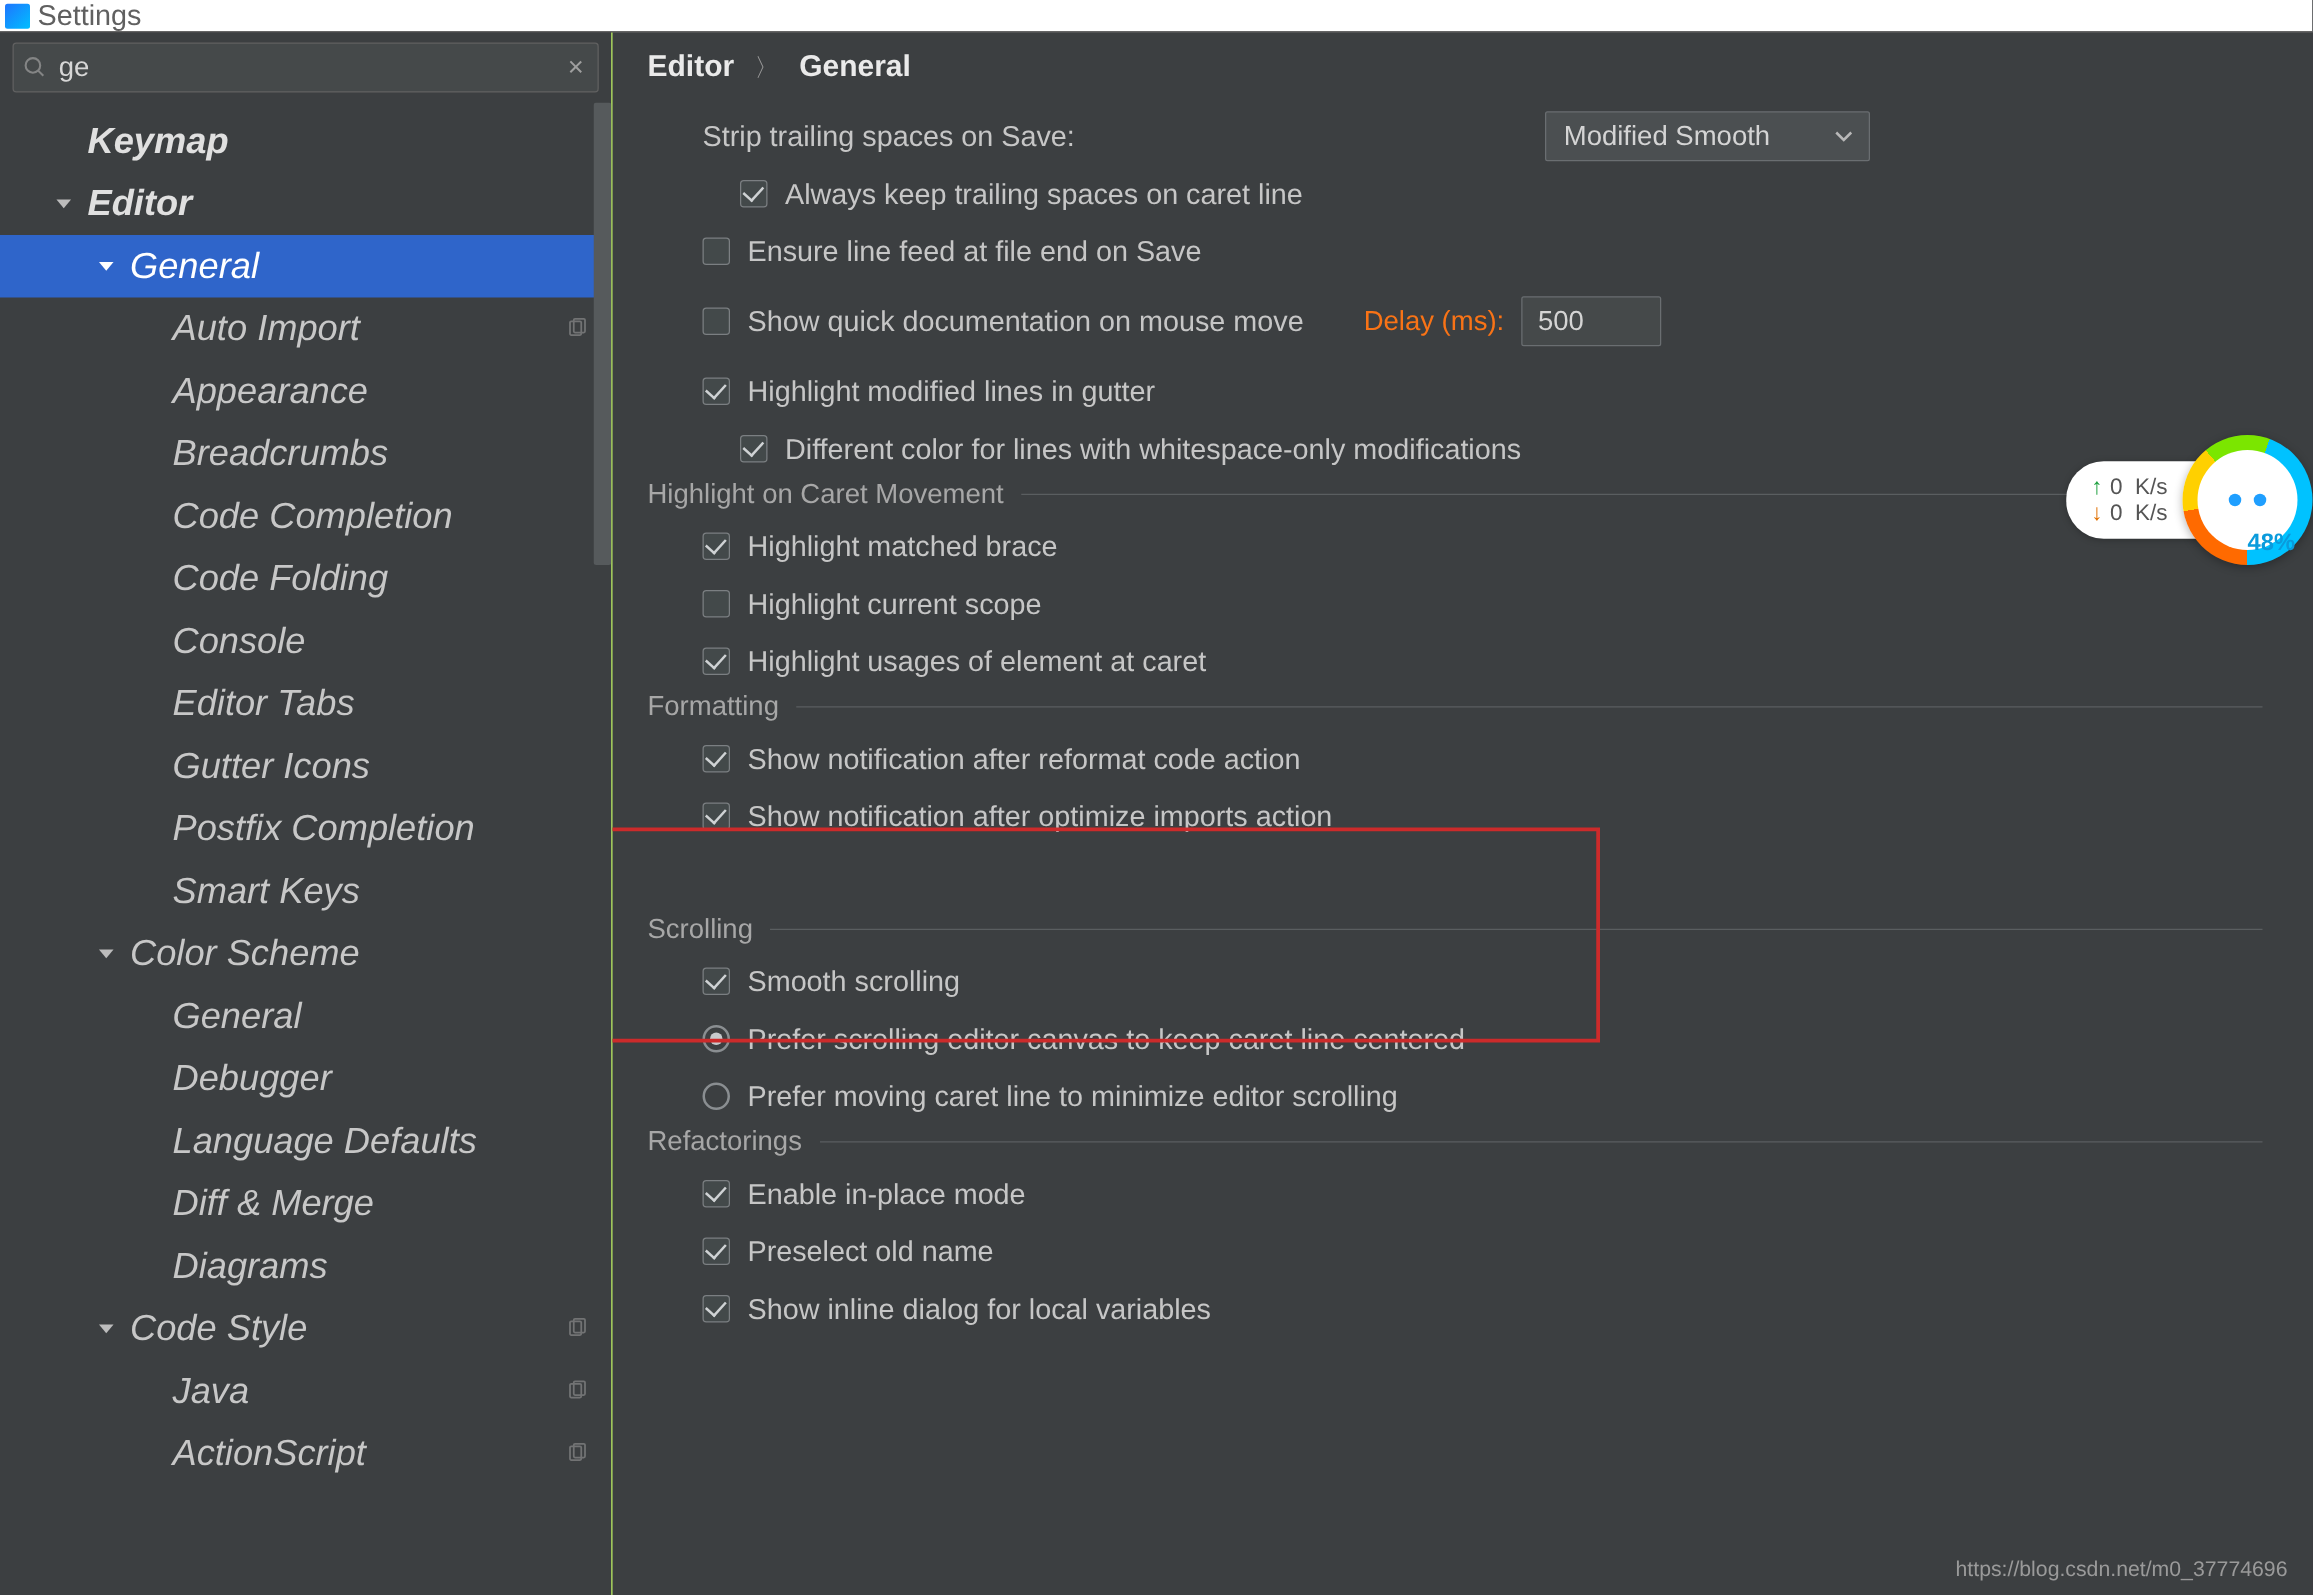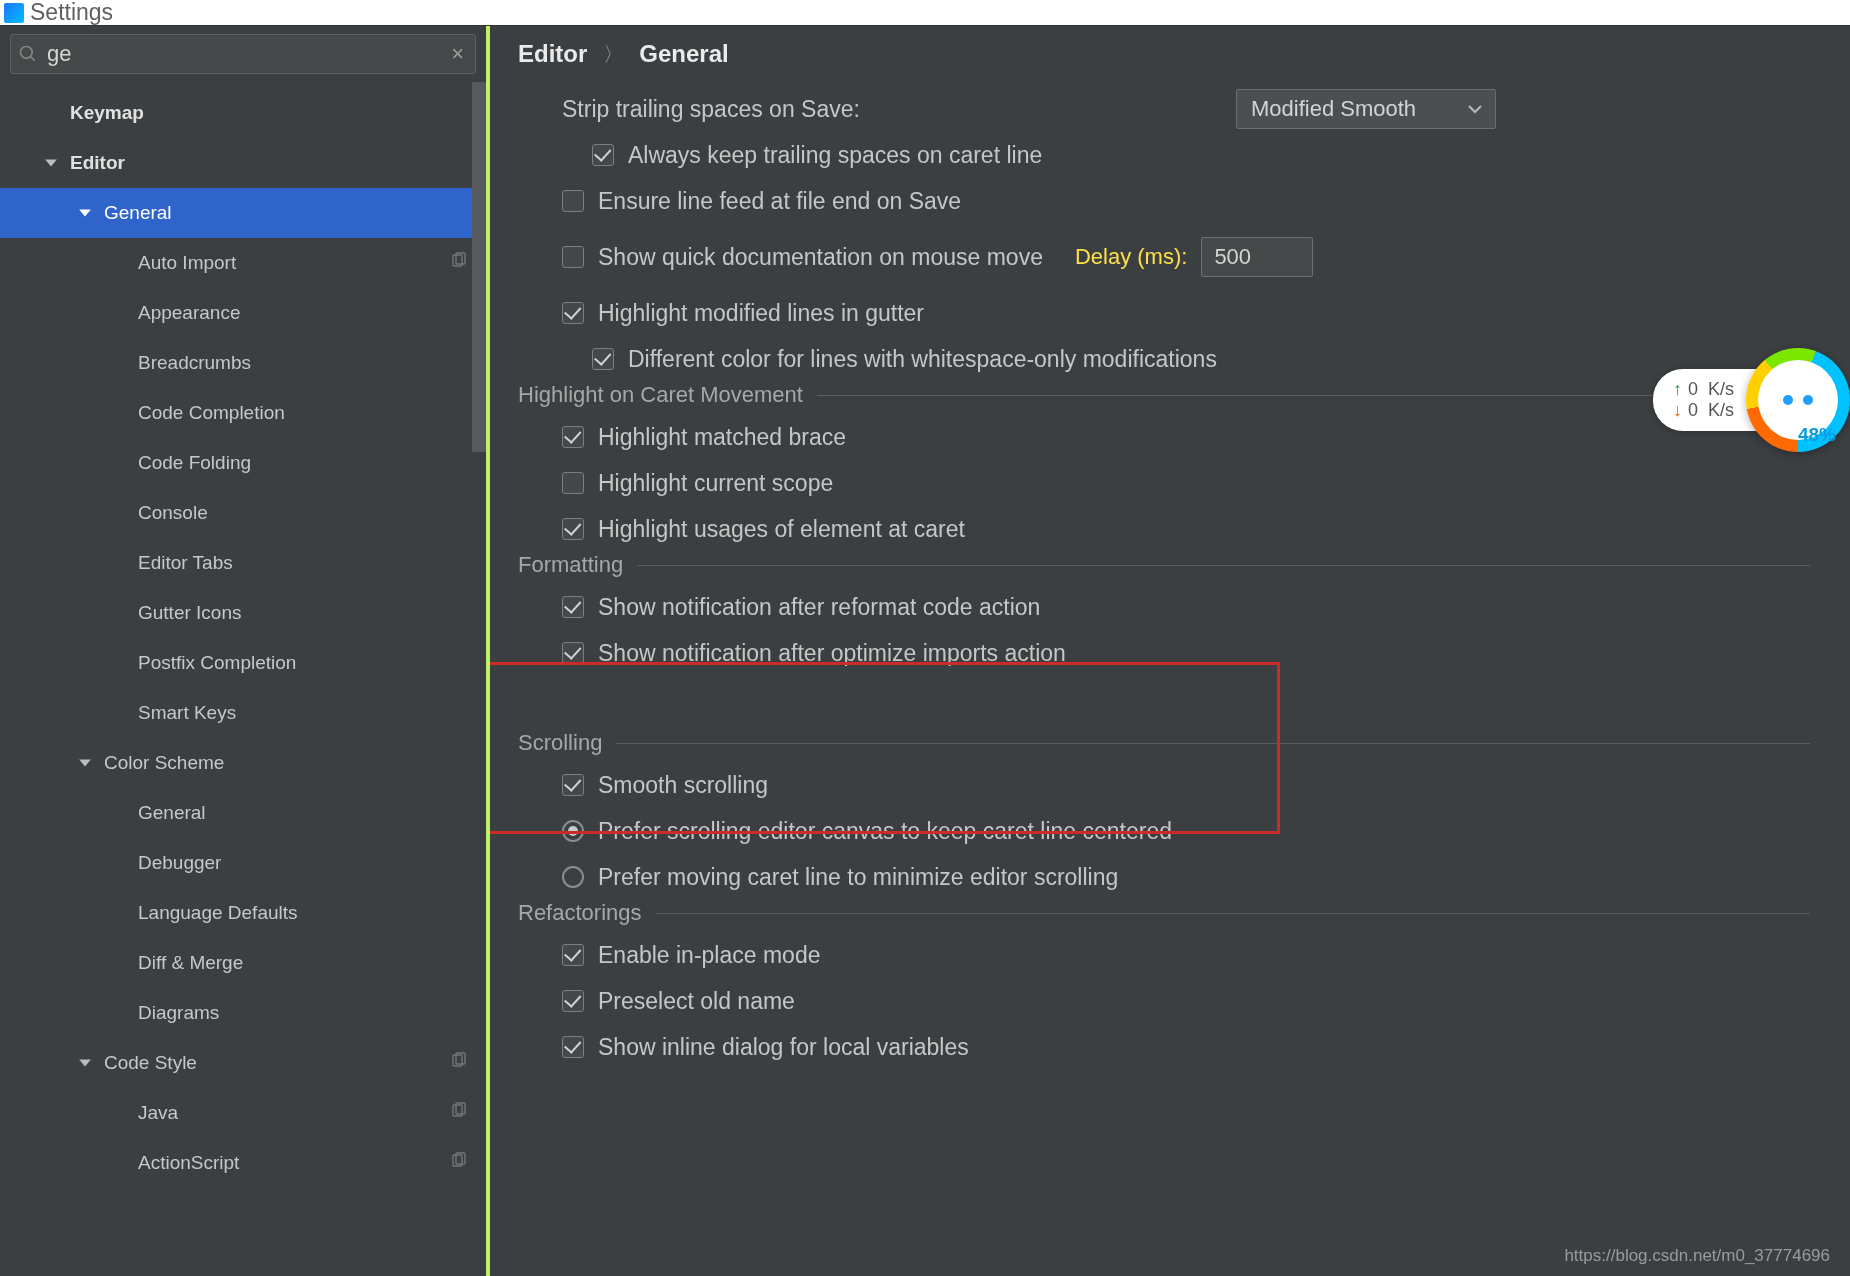--- a/index.html
+++ b/index.html
@@ -5,33 +5,33 @@
   * { box-sizing: border-box; margin: 0; padding: 0; }
   html, body { width: 1850px; height: 1276px; font-family: "Segoe UI", Arial, sans-serif; background: #3c3f41; color: #bbbbbb; overflow: hidden; }
   
   .app-frame { width: 1850px; height: 1276px; display: flex; flex-direction: column; justify-content: center; }
   .titlebar { height: 26px; background: #ffffff; display: flex; align-items: center; padding-left: 4px; font-size: 23px; color: #606060; border-bottom: 1px solid #333; }
   .titlebar .app-icon { width: 20px; height: 20px; background: linear-gradient(135deg,#1f75fe,#00bfff); border-radius:2px; margin-right:6px; }
   
   .content-area { flex: 1; display: flex; background: #3c3f41; }
   
   
-  .sidebar { width: 490px; background: #3c3f41; border-right: 4px solid #bef264; display: flex; flex-direction: column; position: relative; }
+  .sidebar { width: 490px; background: #3c3f41; border-right: 1px solid #bef264; display: flex; flex-direction: column; position: relative; }
   .search-row { padding: 8px 10px 8px 10px; }
   .search-box { position: relative; }
   .search-box input {
     width: 100%; height: 40px; background: #45494a; border: 1px solid #616161;
     border-radius: 3px; color: #d6d6d6; font-size: 22px; padding: 0 48px 0 36px;
     outline: none;
   }
   .search-box .search-icon { position: absolute; left: 8px; top: 50%; transform: translateY(-50%); width: 20px; height: 20px; opacity: .7; }
   .search-box .clear-x { position: absolute; right: 12px; top: 50%; transform: translateY(-50%); font-size: 22px; color: #9f9f9f; cursor: pointer; }
   
   .tree { flex: 1; overflow-y: auto; padding-top: 6px; padding-right: 4px; position: relative; }
-  .tree-item { display: flex; align-items: center; height: 50px; font-size: 19px; color: #c7c7c7; padding-right: 14px; cursor: pointer; }
+  .tree-item { display: flex; align-items: center; height: 50px; font-size: 29px; color: #c7c7c7; padding-right: 14px; cursor: pointer; font-style: italic; }
   .tree-item.l0 { padding-left: 44px; font-weight: 600; color: #d9d9d9; }
   .tree-item.l2 { padding-left: 78px; }
   .tree-item.l3 { padding-left: 112px; }
   .tree-item.bold { font-weight: 600; color: #e0e0e0; }
   .tree-item.selected { background: #2f65ca; color: #ffffff; }
   .tree-item .arrow { width: 18px; display: inline-flex; margin-right: 8px; }
   .tree-item .arrow svg { width: 14px; height: 14px; }
   .tree-item .spacer { width: 26px; }
   .tree-item .copy-ind { margin-left: auto; opacity: .55; }
   
@@ -76,21 +76,21 @@
     height: 40px; width: 112px; background: #45494a; border: 1px solid #6a6e71;
     color: #d4d4d4; font-size: 22px; padding: 0 12px; border-radius: 2px;
   }
   
   .section-head { display: flex; align-items: center; margin-bottom: 6px; }
   .section-head .title { font-size: 22px; color: #a7a7a7; margin-right: 14px; white-space: nowrap; }
   .section-head .line { flex: 1; height: 1px; background: #5a5e60; }
   
   .red-box { position: absolute; border: 3px solid #cc2b2b; pointer-events: none; }
   
-  .delay-label { color: #fde047; font-size: 22px; margin-left: 32px; margin-right: 14px; }
+  .delay-label { color: #f97316; font-size: 22px; margin-left: 48px; margin-right: 14px; }
   
   .watermark { position: absolute; right: 20px; bottom: 10px; font-size: 17px; color: #9a9a9a; }
   
   
   .float-widget { position: absolute; right: 0; top: 348px; display: flex; align-items: center; }
   .float-pill { background: #ffffff; border-radius: 30px 0 0 30px; padding: 10px 24px 10px 20px; box-shadow: 0 1px 6px rgba(0,0,0,.25); font-size: 18px; color: #555; }
   .float-pill .up { color: #20a040; margin-right: 6px; }
   .float-pill .dn { color: #e07000; margin-right: 6px; }
   .float-circle {
     width: 104px; height: 104px; border-radius: 50%;

